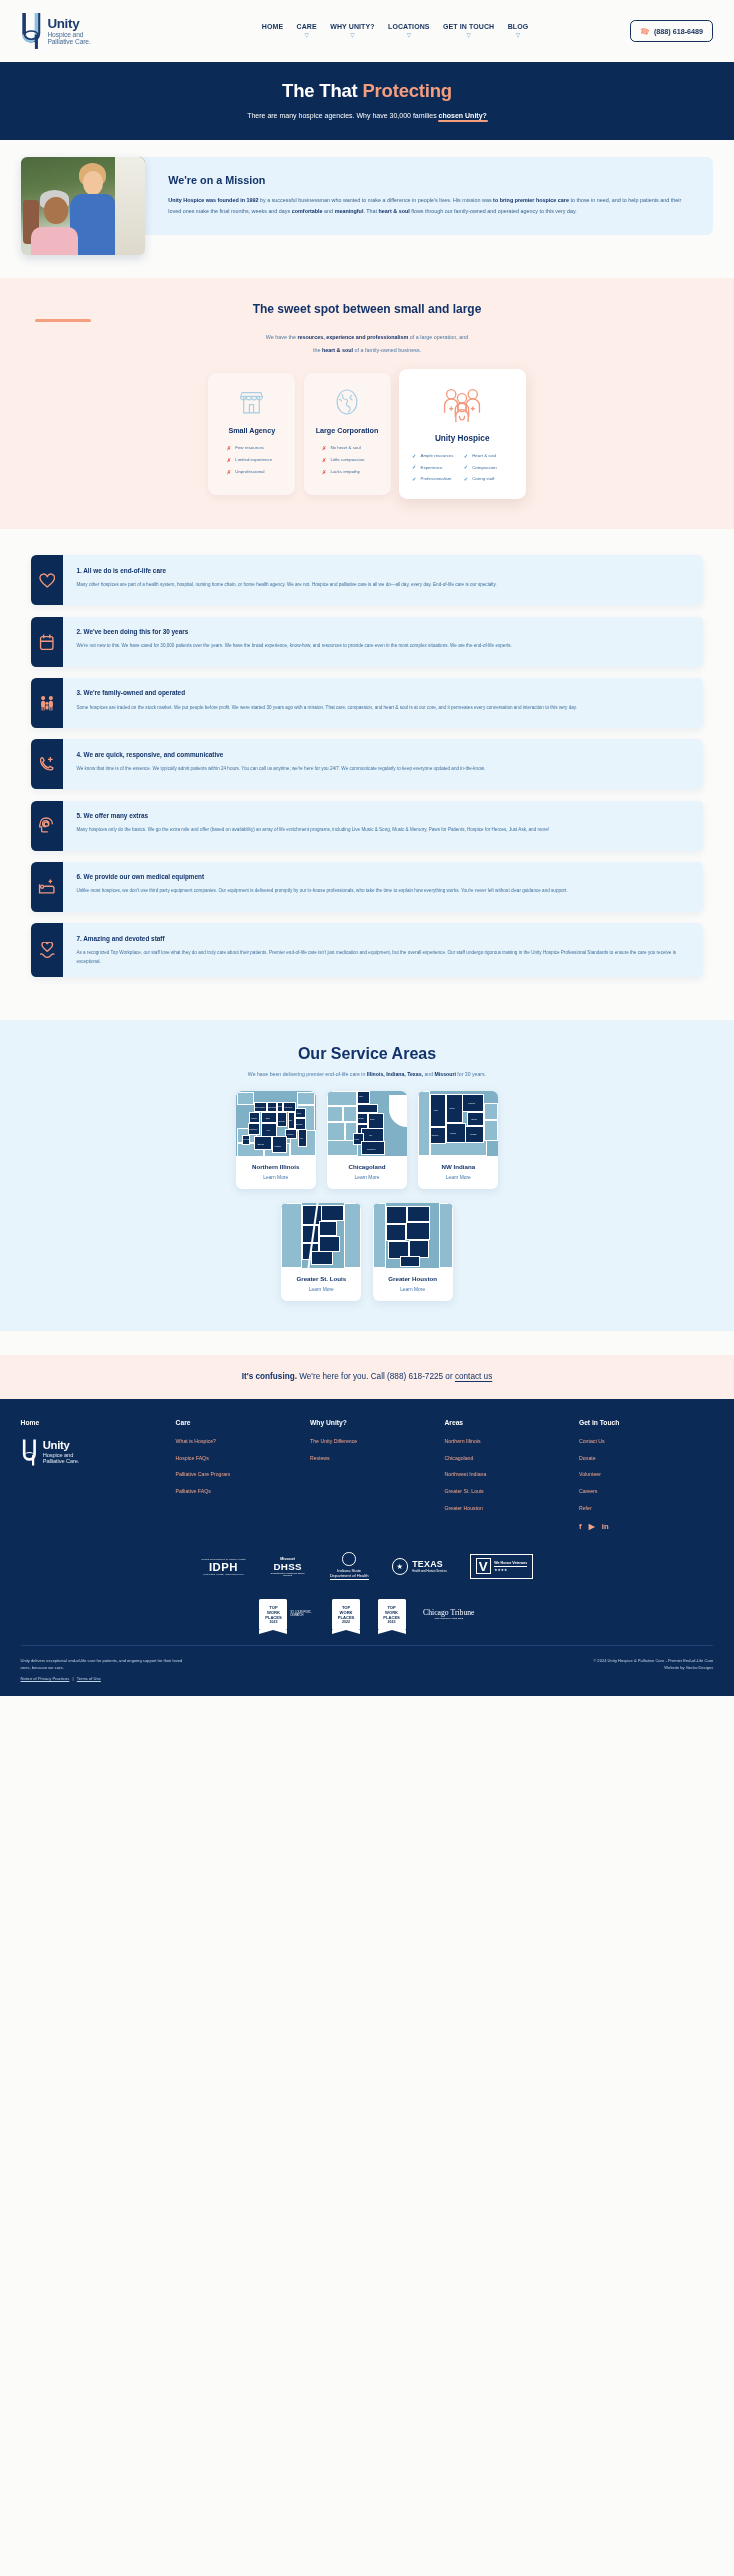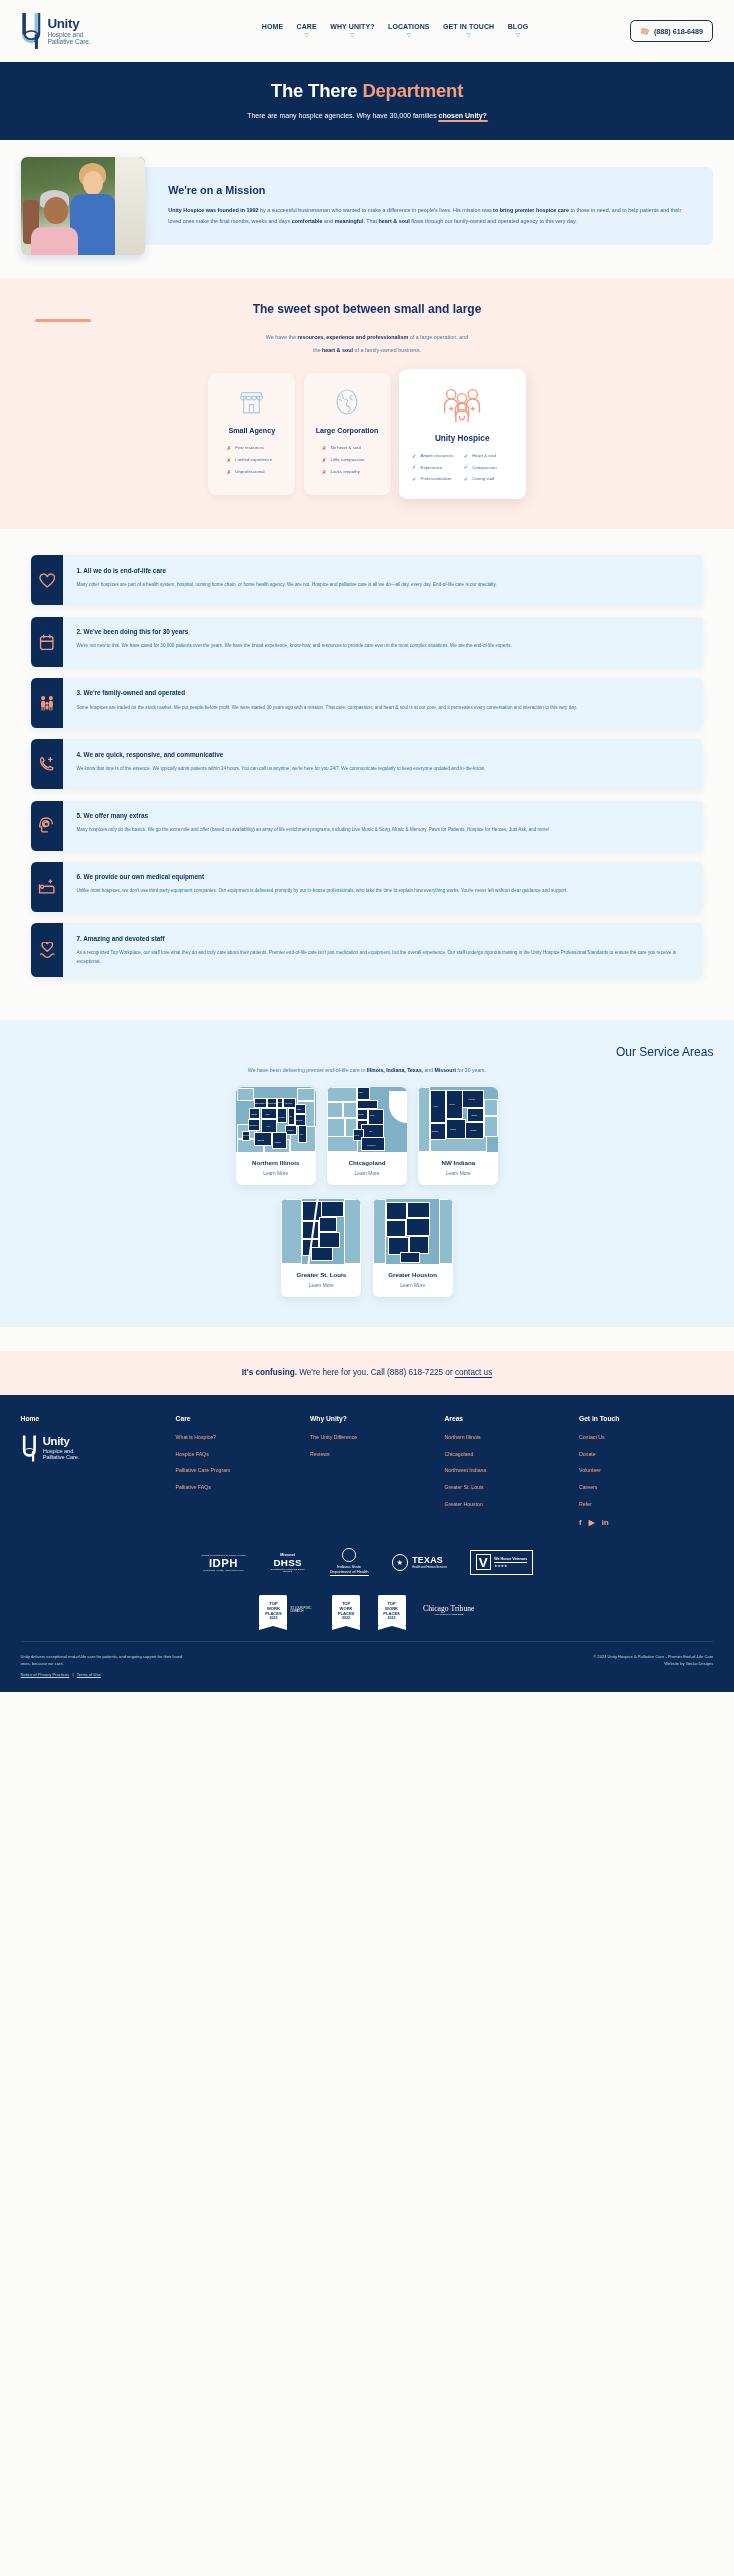--- a/index.html
+++ b/index.html
@@ -25,21 +25,21 @@
   
   .hero{background:#0b2a56;padding:17.5px 0 21.6px;text-align:center;}
   .hero h1{font-size:18.5px;font-weight:800;color:#ffffff;letter-spacing:-0.2px;}
   .hero h1 em{font-style:normal;color:#f59e7e;}
   .hero p{margin-top:10.3px;font-size:7px;color:#ffffff;font-weight:400;}
   .hero p b{font-weight:800;position:relative;display:inline-block;}
   .hero p b:after{content:"";position:absolute;left:-1px;right:-1px;bottom:-3.6px;height:2.1px;border-radius:1.5px;background:#f59e7e;}
 
   
   .mission-wrap{background:#fbfbfa;padding:16.5px 20.6px 23px;}
-  .mission{display:flex;align-items:center;}
+  .mission{display:flex;align-items:flex-start;}
   .mission-img{width:124px;flex:0 0 124px;border-radius:6.2px;overflow:hidden;position:relative;z-index:2;box-shadow:0 3.1px 9.3px rgba(10,40,80,.14);}
   .mission-card{flex:1;background:#e7f3fc;border-radius:6.2px;margin-left:-9.3px;padding:17.5px 20.6px 17.5px 33px;display:flex;flex-direction:column;justify-content:center;}
   .mission-card h2{font-size:10.8px;font-weight:800;color:#12336a;margin-bottom:8.2px;}
   .mission-card p{font-size:5.4px;line-height:2.1;color:#39658e;}
   .mission-card p b{font-weight:800;color:#12336a;}
 
   
   .photo{width:100%;height:100%;min-height:98px;position:relative;background:linear-gradient(170deg,#4e6a3e 0%,#5d7a48 28%,#7c8f63 45%,#cfd7c6 70%,#e3e2da 100%);}
   .ph-hair{position:absolute;left:47%;top:6%;width:27px;height:24px;background:#dcae74;border-radius:50% 50% 42% 42%;}
   .ph-face1{position:absolute;left:50%;top:14%;width:20.6px;height:24px;background:#f1c69c;border-radius:48%;}
@@ -74,21 +74,21 @@
   .reasons{background:#fbfbfa;padding:26px 31px 31px;}
   .reasons h2{text-align:center;font-size:12.4px;font-weight:800;color:#12336a;margin-bottom:17.5px;}
   .rcard{display:flex;border-radius:5.2px;overflow:hidden;margin-bottom:11.3px;background:#e8f4fb;box-shadow:0 2.1px 7.2px rgba(30,70,120,.07);min-height:50px;}
   .ricon{width:32px;flex:0 0 32px;background:#0b2a56;display:flex;align-items:center;justify-content:center;}
   .rbody{flex:1;padding:11.3px 15.5px 11.3px 13.4px;}
   .rbody h4{font-size:6.4px;font-weight:800;color:#12336a;margin-bottom:6.2px;}
   .rbody p{font-size:4.6px;line-height:2.0;color:#40719e;}
 
   
   .areas{background:#e8f4fb;padding:25px 20.6px 30px;}
-  .areas h2{text-align:right;font-size:12px;font-weight:400;color:#12336a;}
+  .areas h2{text-align:center;font-size:16px;font-weight:700;color:#12336a;}
   .areas p.sub{margin-top:8.2px;text-align:center;font-size:5.2px;color:#4a79a6;}
   .areas p.sub b{font-weight:800;color:#12336a;}
   .arow{display:flex;justify-content:center;gap:11.3px;margin-top:14.4px;}
   .acard{width:80px;background:#ffffff;border-radius:6.2px;overflow:hidden;box-shadow:0 2.6px 8.2px rgba(30,80,130,.10);text-align:center;padding-bottom:9.3px;}
   .amap{height:65px;background:#7fb0c6;position:relative;overflow:hidden;}
   .acard h4{font-size:6.2px;font-weight:800;color:#12336a;margin:6.7px 0 4.6px;}
   .acard .lm{font-size:4.9px;color:#3f74ad;cursor:pointer;}
 
   
   .cty{position:absolute;background:#0b2a56;border:0.5px solid #ffffff;}
@@ -173,21 +173,21 @@
       </div>
     </div>
 
     <div class="phone-btn">
       <span class="ph-ico">☎</span>
       <span class="pn">(888) 618-6489</span>
     </div>
   </div>
 
   <div class="hero">
-    <h1><span>The There </span><em>Department</em></h1>
+    <h1><span>The That </span><em>Protecting</em></h1>
     <p><span>There are many hospice agencies. Why have 30,000 families </span><b>chosen Unity?</b></p>
   </div>
 
   <div class="mission-wrap">
     <div class="mission">
       <div class="mission-img">
         <div class="photo">
           <div class="ph-wall"></div>
           <div class="ph-chair"></div>
           <div class="ph-hair"></div>

